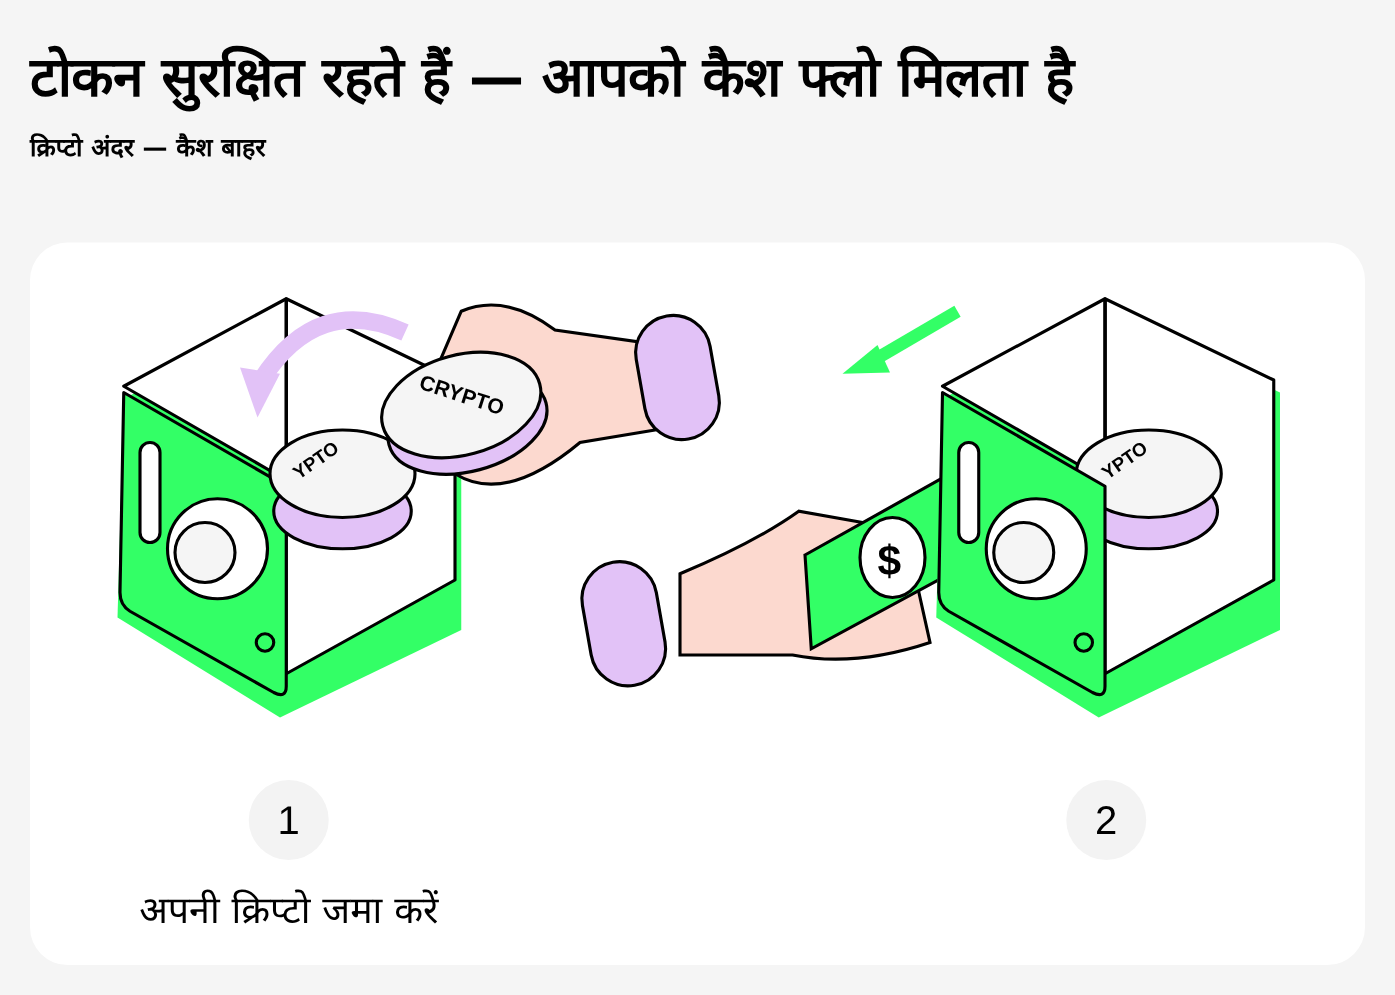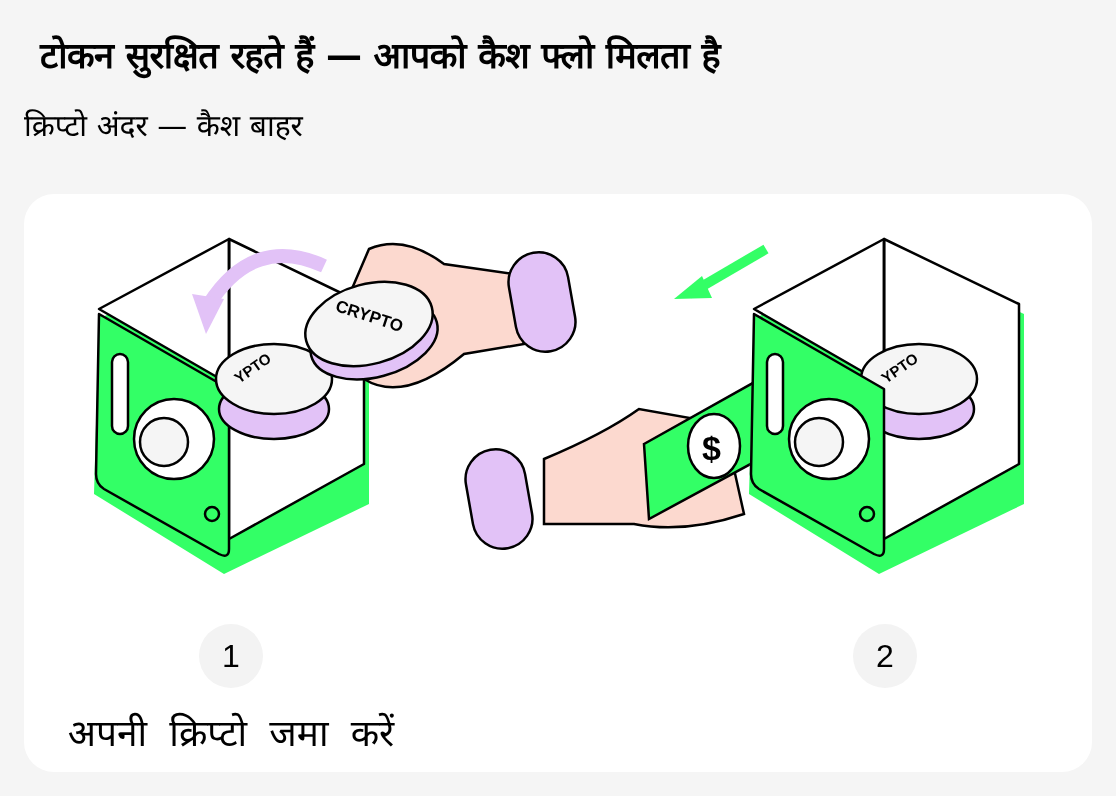--- a/index.html
+++ b/index.html
@@ -1,24 +1,24 @@
 <!DOCTYPE html>
 <html><head>
 <meta charset="utf-8">
 <style>
   * { box-sizing: border-box; margin: 0; padding: 0; }
   html, body { width: 1116px; height: 796px; background: #f5f5f5; overflow: hidden; }
   body { font-family: "DejaVu Sans", "Liberation Sans", sans-serif; color: #000; position: relative; }
-  .title { position: absolute; left: 40px; top: 30px; font-size: 36px; font-weight: 700; letter-spacing: -0.5px; white-space: nowrap; }
-  .subtitle { position: absolute; left: 24px; top: 104px; font-size: 30px; font-weight: 400; white-space: nowrap; }
+  .title { position: absolute; left: 24px; top: 30px; font-size: 44px; font-weight: 700; letter-spacing: -0.5px; white-space: nowrap; }
+  .subtitle { position: absolute; left: 24px; top: 104px; font-size: 20px; font-weight: 700; white-space: nowrap; }
   .card { position: absolute; left: 24px; top: 194px; width: 1068px; height: 578px; background: #ffffff; border-radius: 30px; }
   .illus { position: absolute; left: 0; top: 0; width: 1068px; height: 400px; }
   .step { position: absolute; top: 430px; width: 360px; text-align: center; }
   .step-badge { width: 64px; height: 64px; border-radius: 50%; background: #f3f3f3; margin: 0 auto; display: flex; align-items: center; justify-content: center; font-size: 32px; font-family: "Liberation Sans", sans-serif; }
-  .step-label { margin-top: 18px; font-size: 37px; white-space: nowrap; font-family: Liberation Mono, monospace; }
+  .step-label { margin-top: 18px; font-size: 30px; white-space: nowrap; }
 </style>
 </head>
 <body>
 
 <div class="title">टोकन सुरक्षित रहते हैं — आपको कैश फ्लो मिलता है</div>
 <div class="subtitle">क्रिप्टो अंदर — कैश बाहर</div>
 
 <div class="card">
   <svg class="illus" viewBox="0 0 1068 400" width="1068" height="400">
 

